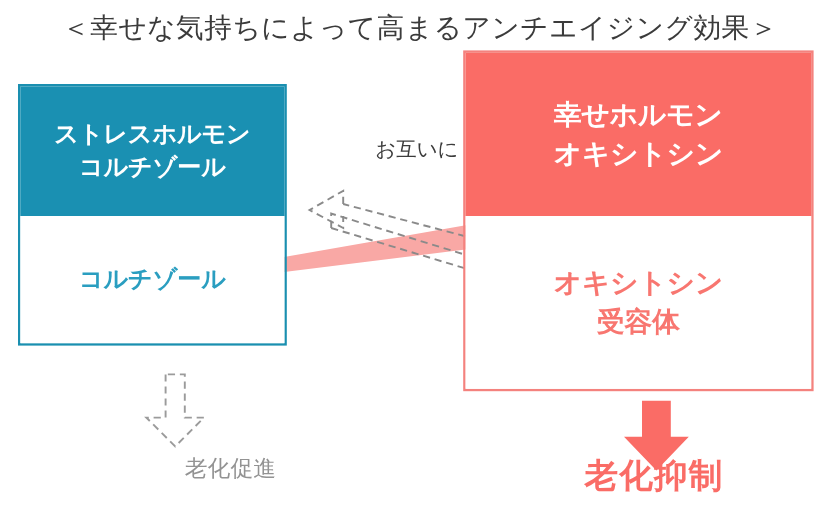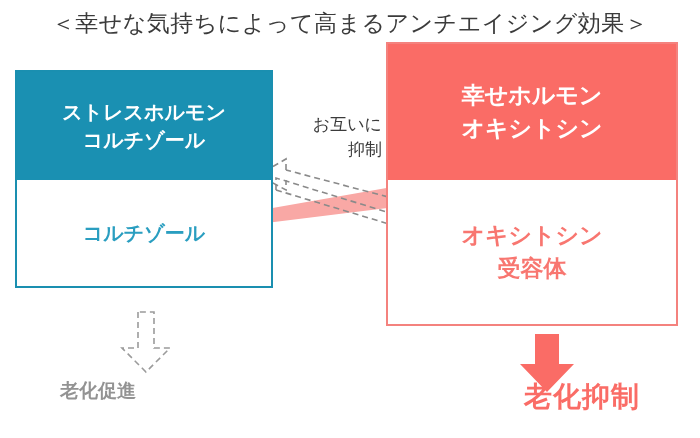--- a/index.html
+++ b/index.html
@@ -59,21 +59,21 @@
   }
   .panel-head span,
   .panel-body span {
     display: block;
   }
 
   
   #left-panel {
     left: 15px;
     top: 70px;
-    width: 258px;
+    width: 224px;
     height: 218px;
     border: 2px solid #1a8fb0;
   }
   #left-panel .panel-head {
     height: 108px;
     background: #1a90b2;
     font-size: 20px;
     line-height: 28px;
   }
   #left-panel .panel-body {
@@ -115,33 +115,32 @@
     line-height: 25px;
     color: #3b3b3b;
   }
 
   
   #aging-promote-label {
     position: absolute;
     left: 60px;
     top: 378px;
     width: 170px;
-    text-align: left;
+    text-align: right;
     font-size: 19px;
     color: #939393;
-    font-weight: bold;
   }
 
   
   #aging-suppress-label {
     position: absolute;
     left: 450px;
     top: 378px;
     width: 190px;
-    text-align: right;
+    text-align: center;
     font-size: 28px;
     font-weight: bold;
     color: #fa6c66;
     letter-spacing: 1px;
   }
 
   
   #arrows {
     position: absolute;
     left: 0;
@@ -209,20 +208,19 @@
     <div class="panel-body">
       <div>
         <span>オキシトシン</span>
         <span>受容体</span>
       </div>
     </div>
   </div>
 
   <div id="mutual-label">
     <div>お互いに</div>
-    <div>抑制</div>
   </div>
 
   <div id="aging-promote-label">老化促進</div>
 
   <div id="aging-suppress-label">老化抑制</div>
 
 </div>
 
 </body></html>

